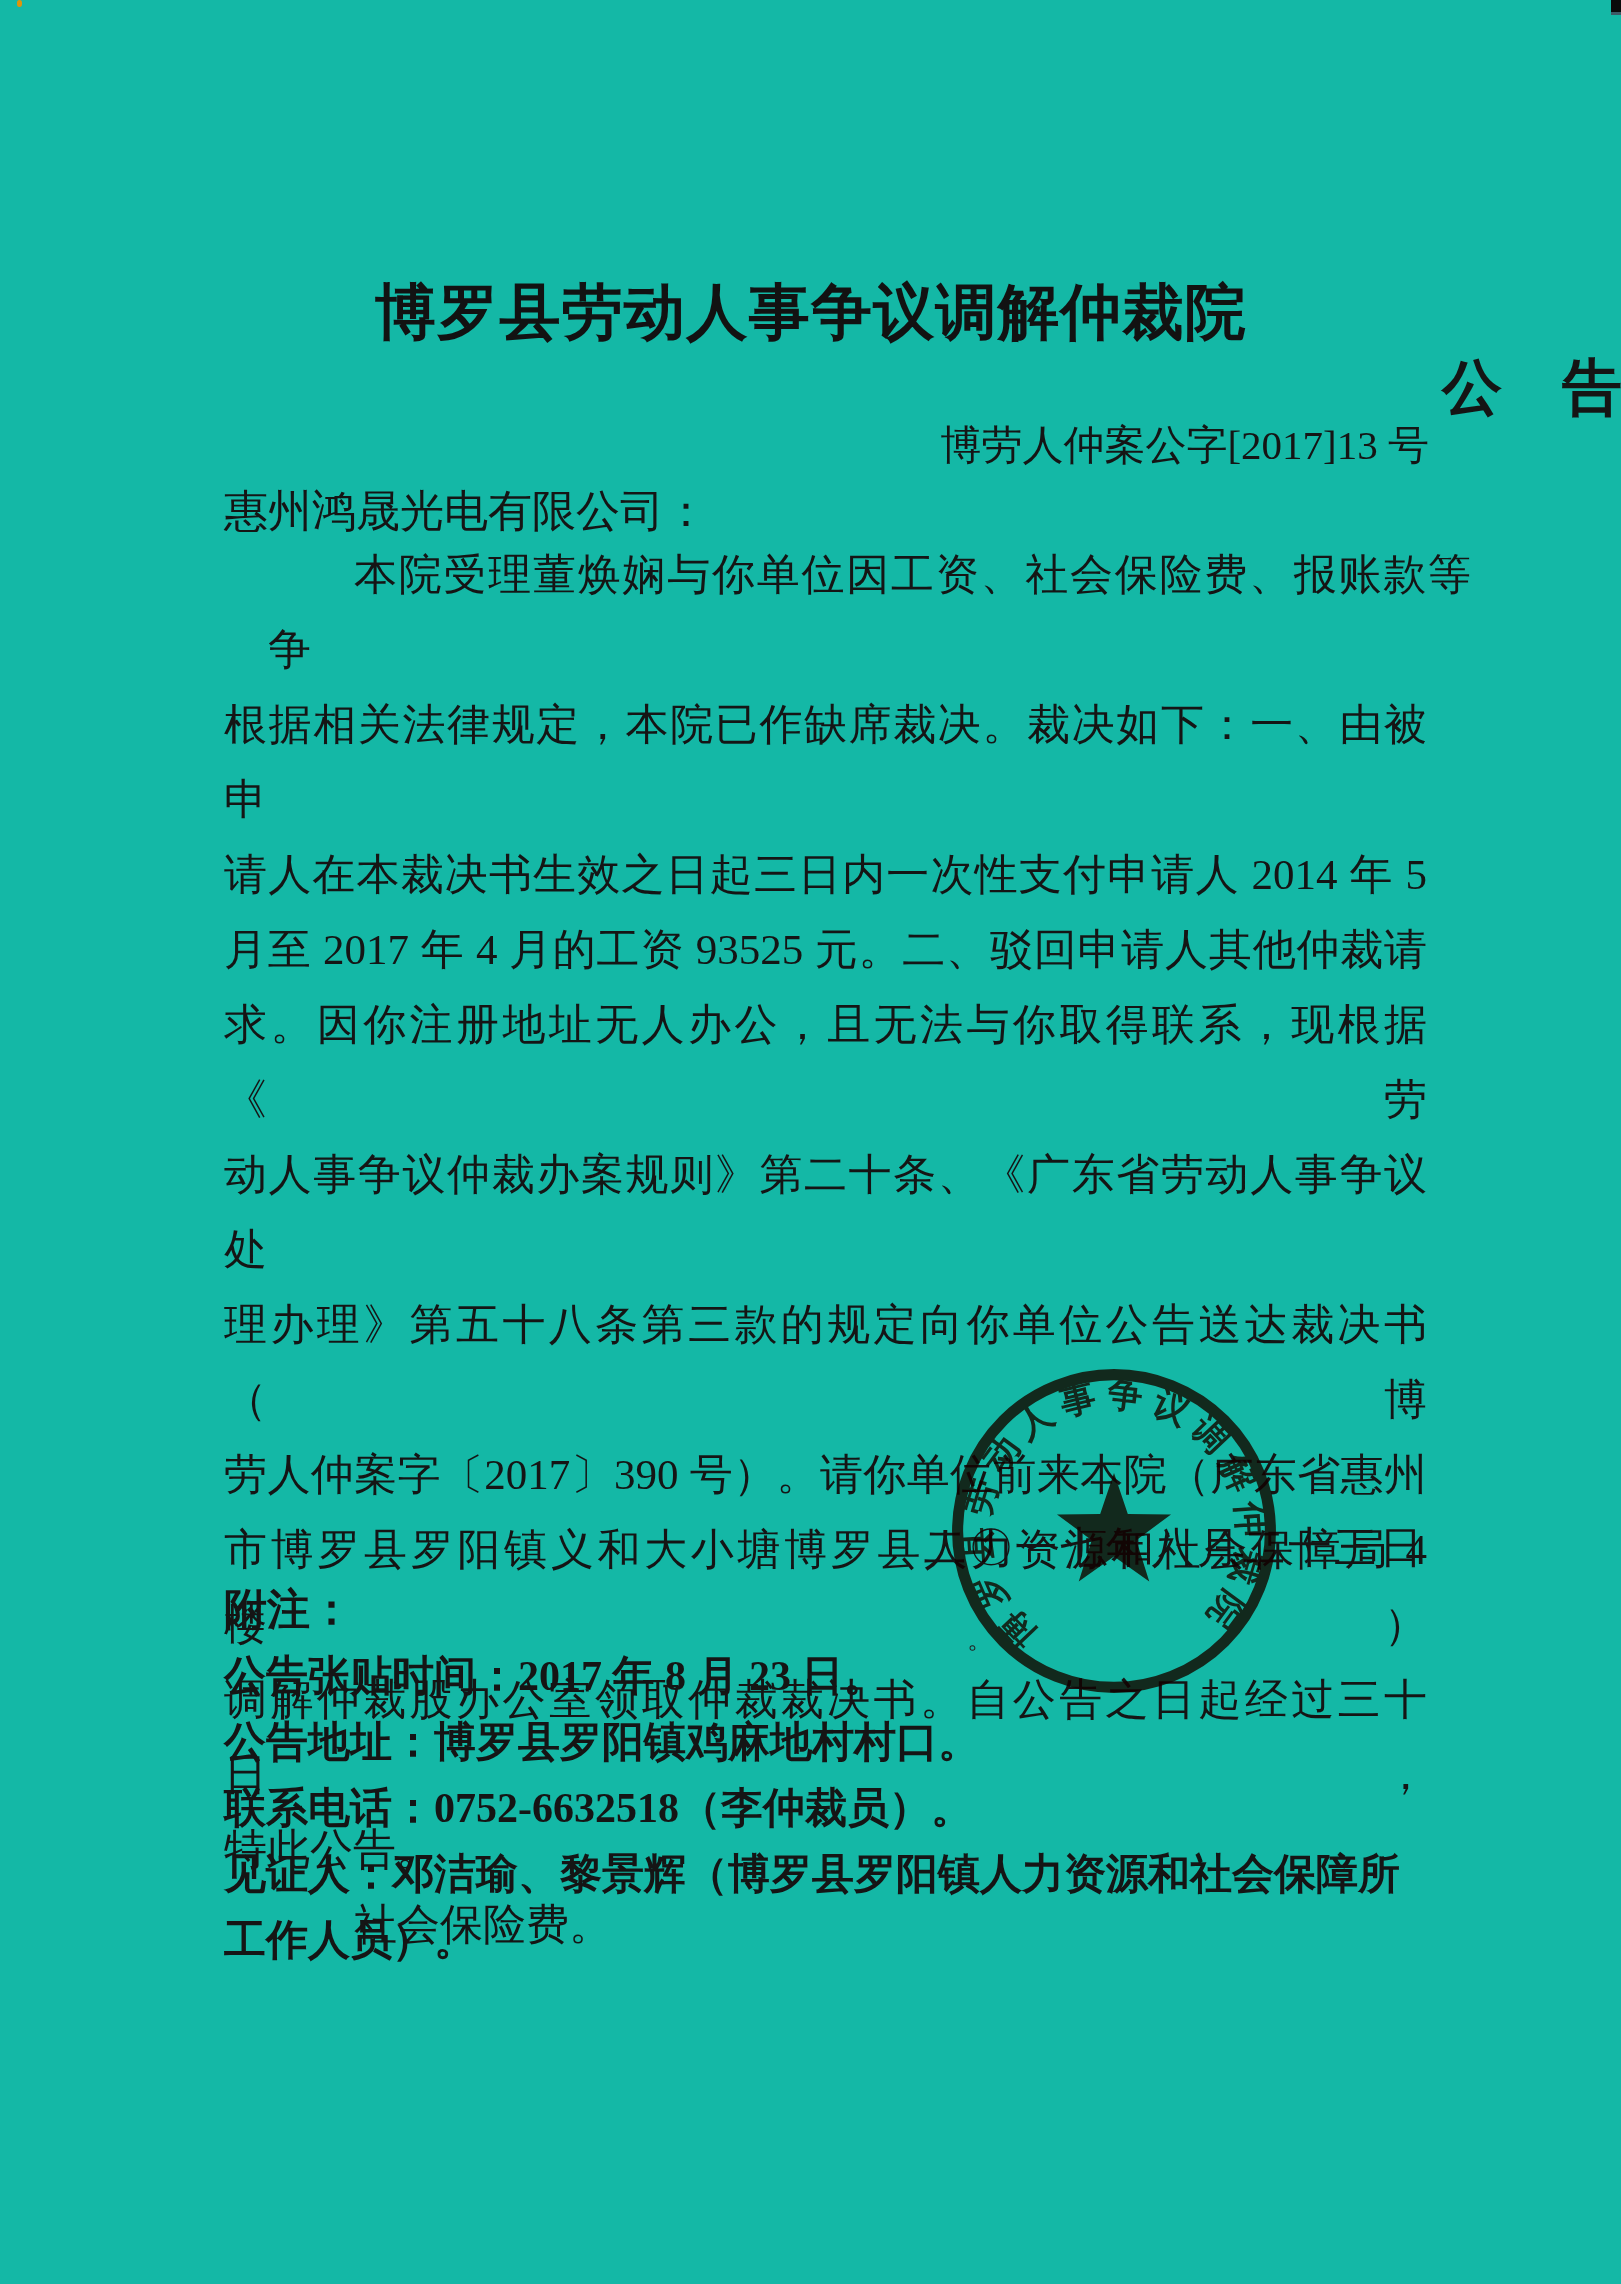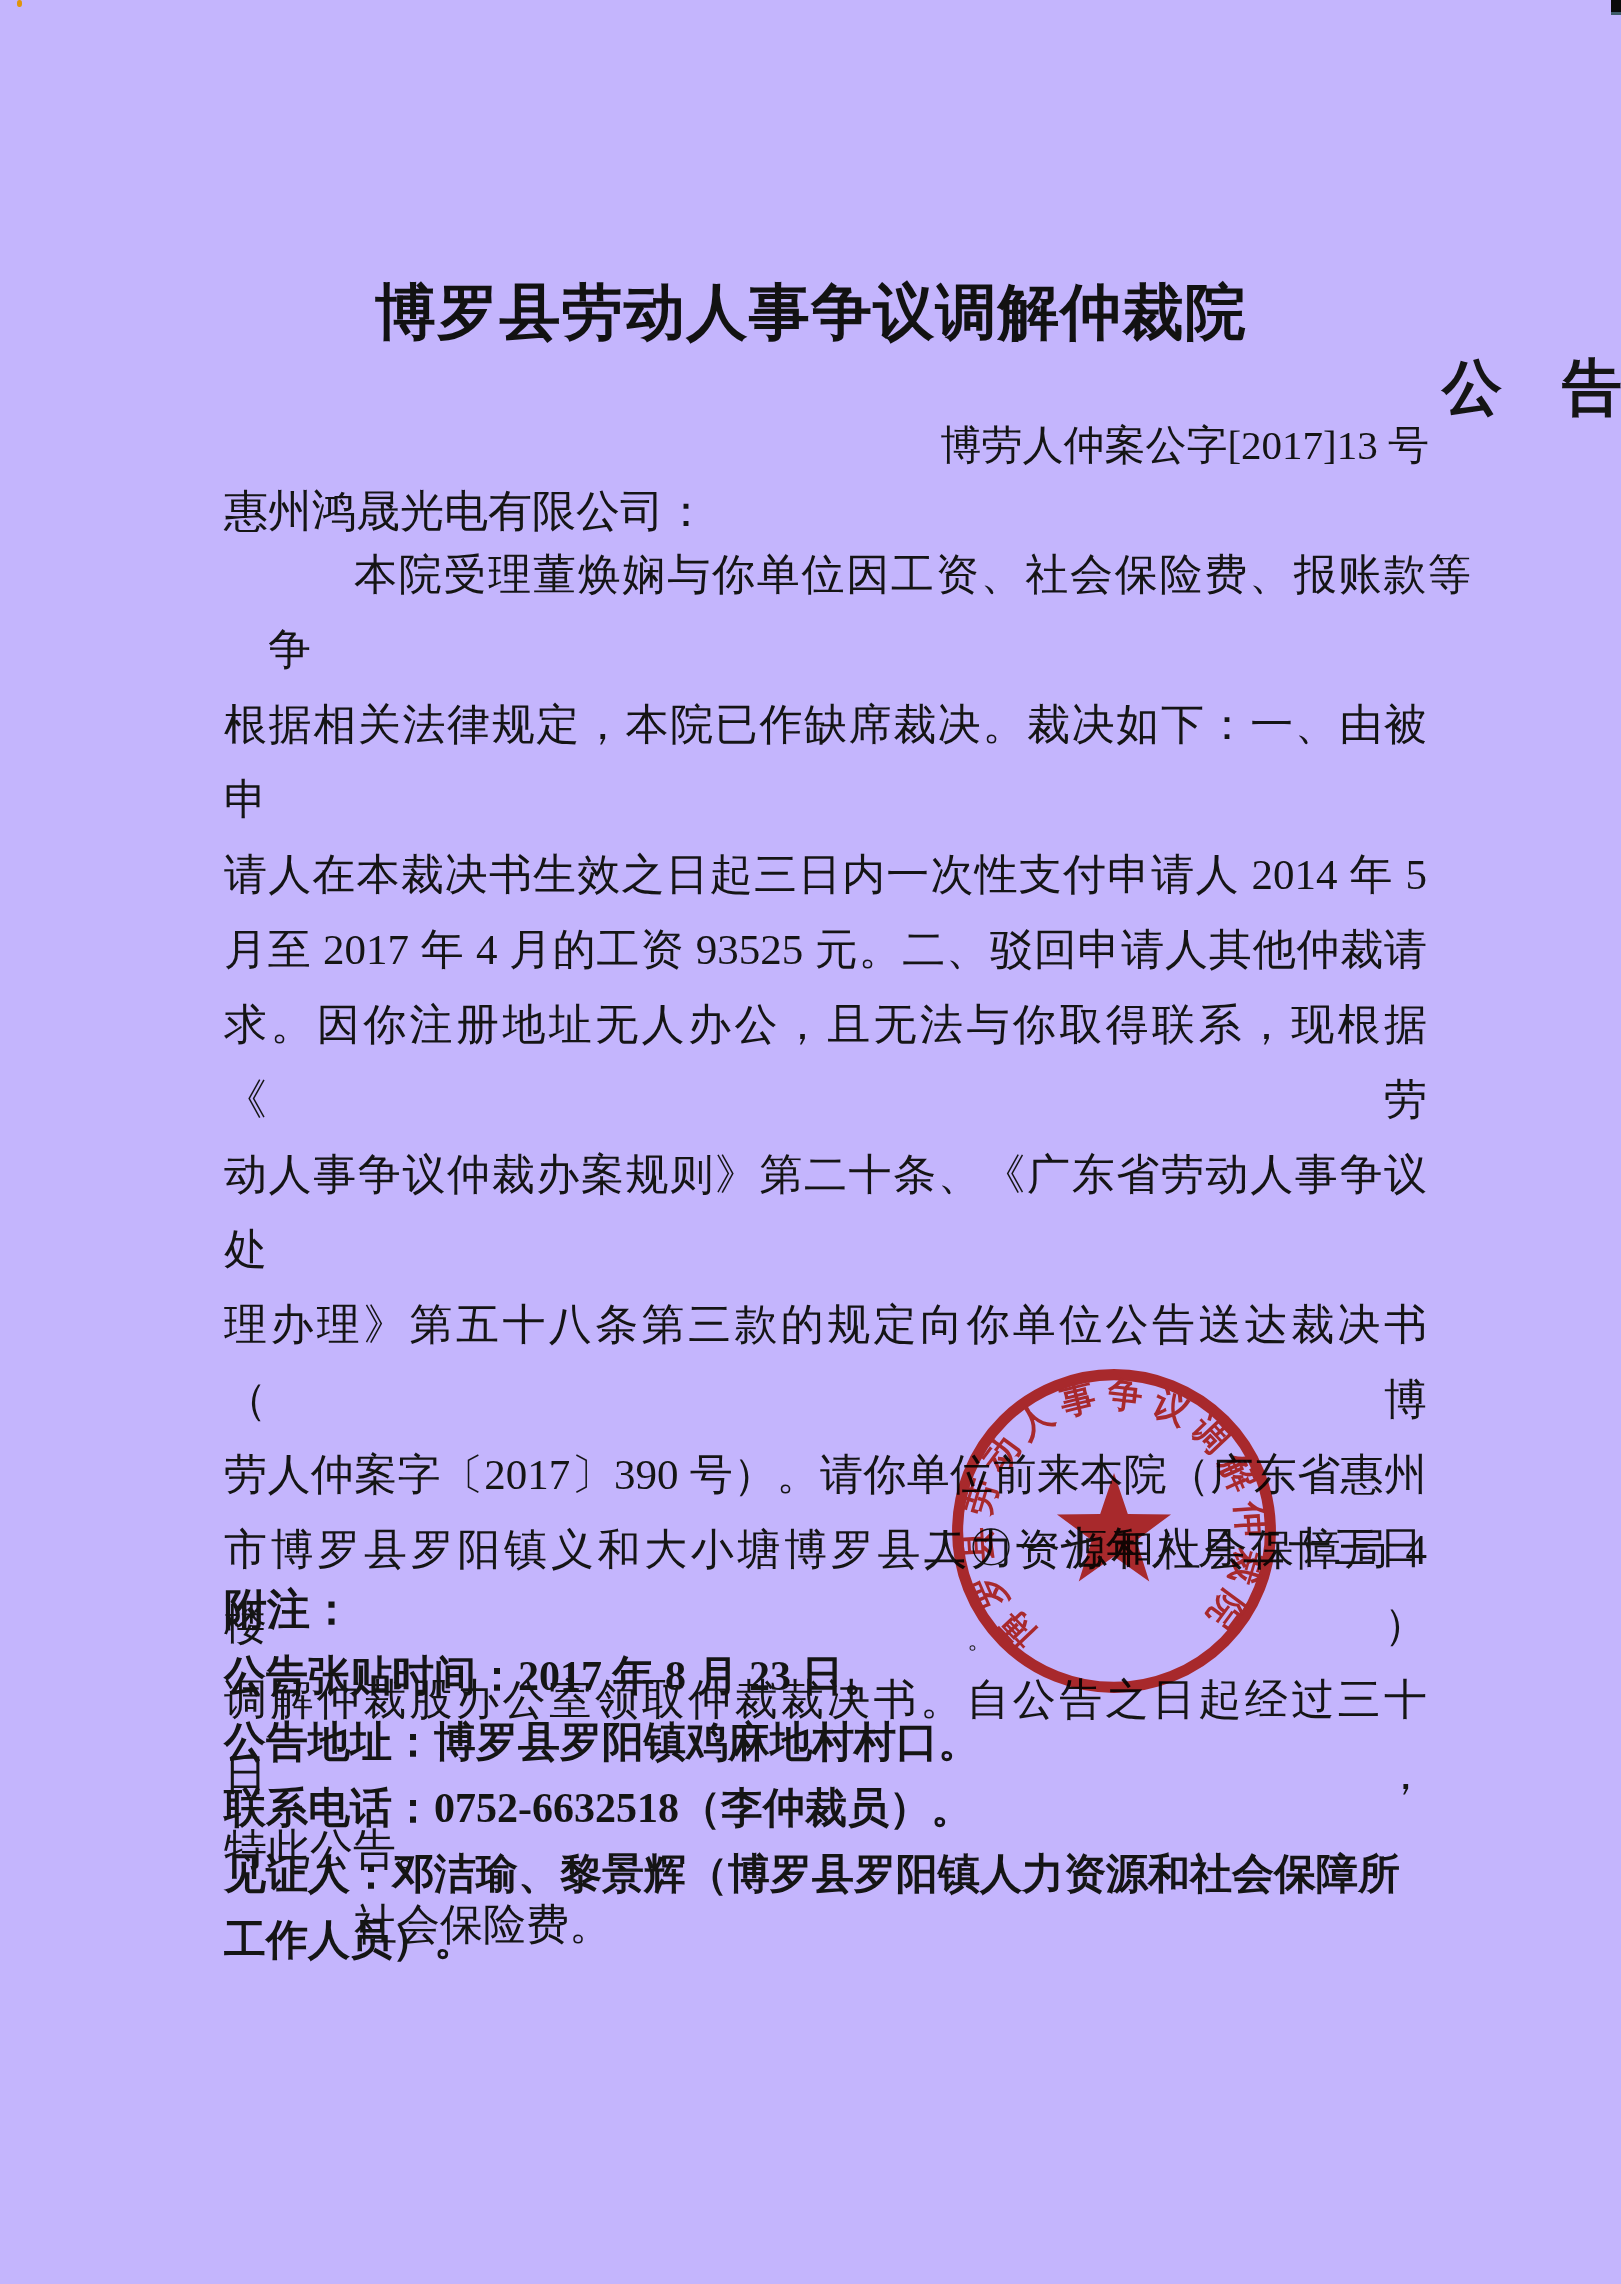--- a/index.html
+++ b/index.html
@@ -1,20 +1,20 @@
 <!DOCTYPE html>
 <html style="font-size:10.4px"><head>
 <meta charset="utf-8">
 <style>
   html,body { margin:0; padding:0; background:#8a8a8a; }
   .page {
     position:relative;
     width:1622px; height:2284px;
     margin:0 auto;
-    background:#c4b5fd;
+    background:#14b8a6;
     overflow:hidden;
     font-family:"Liberation Serif","DejaVu Serif",serif;
     color:#151515;
   }
   .title {
     position:absolute; top:272px; left:0; width:100%;
     text-align:center;
     font-size:61px; font-weight:700; letter-spacing:1.3px;
     color:#121212;
   }

